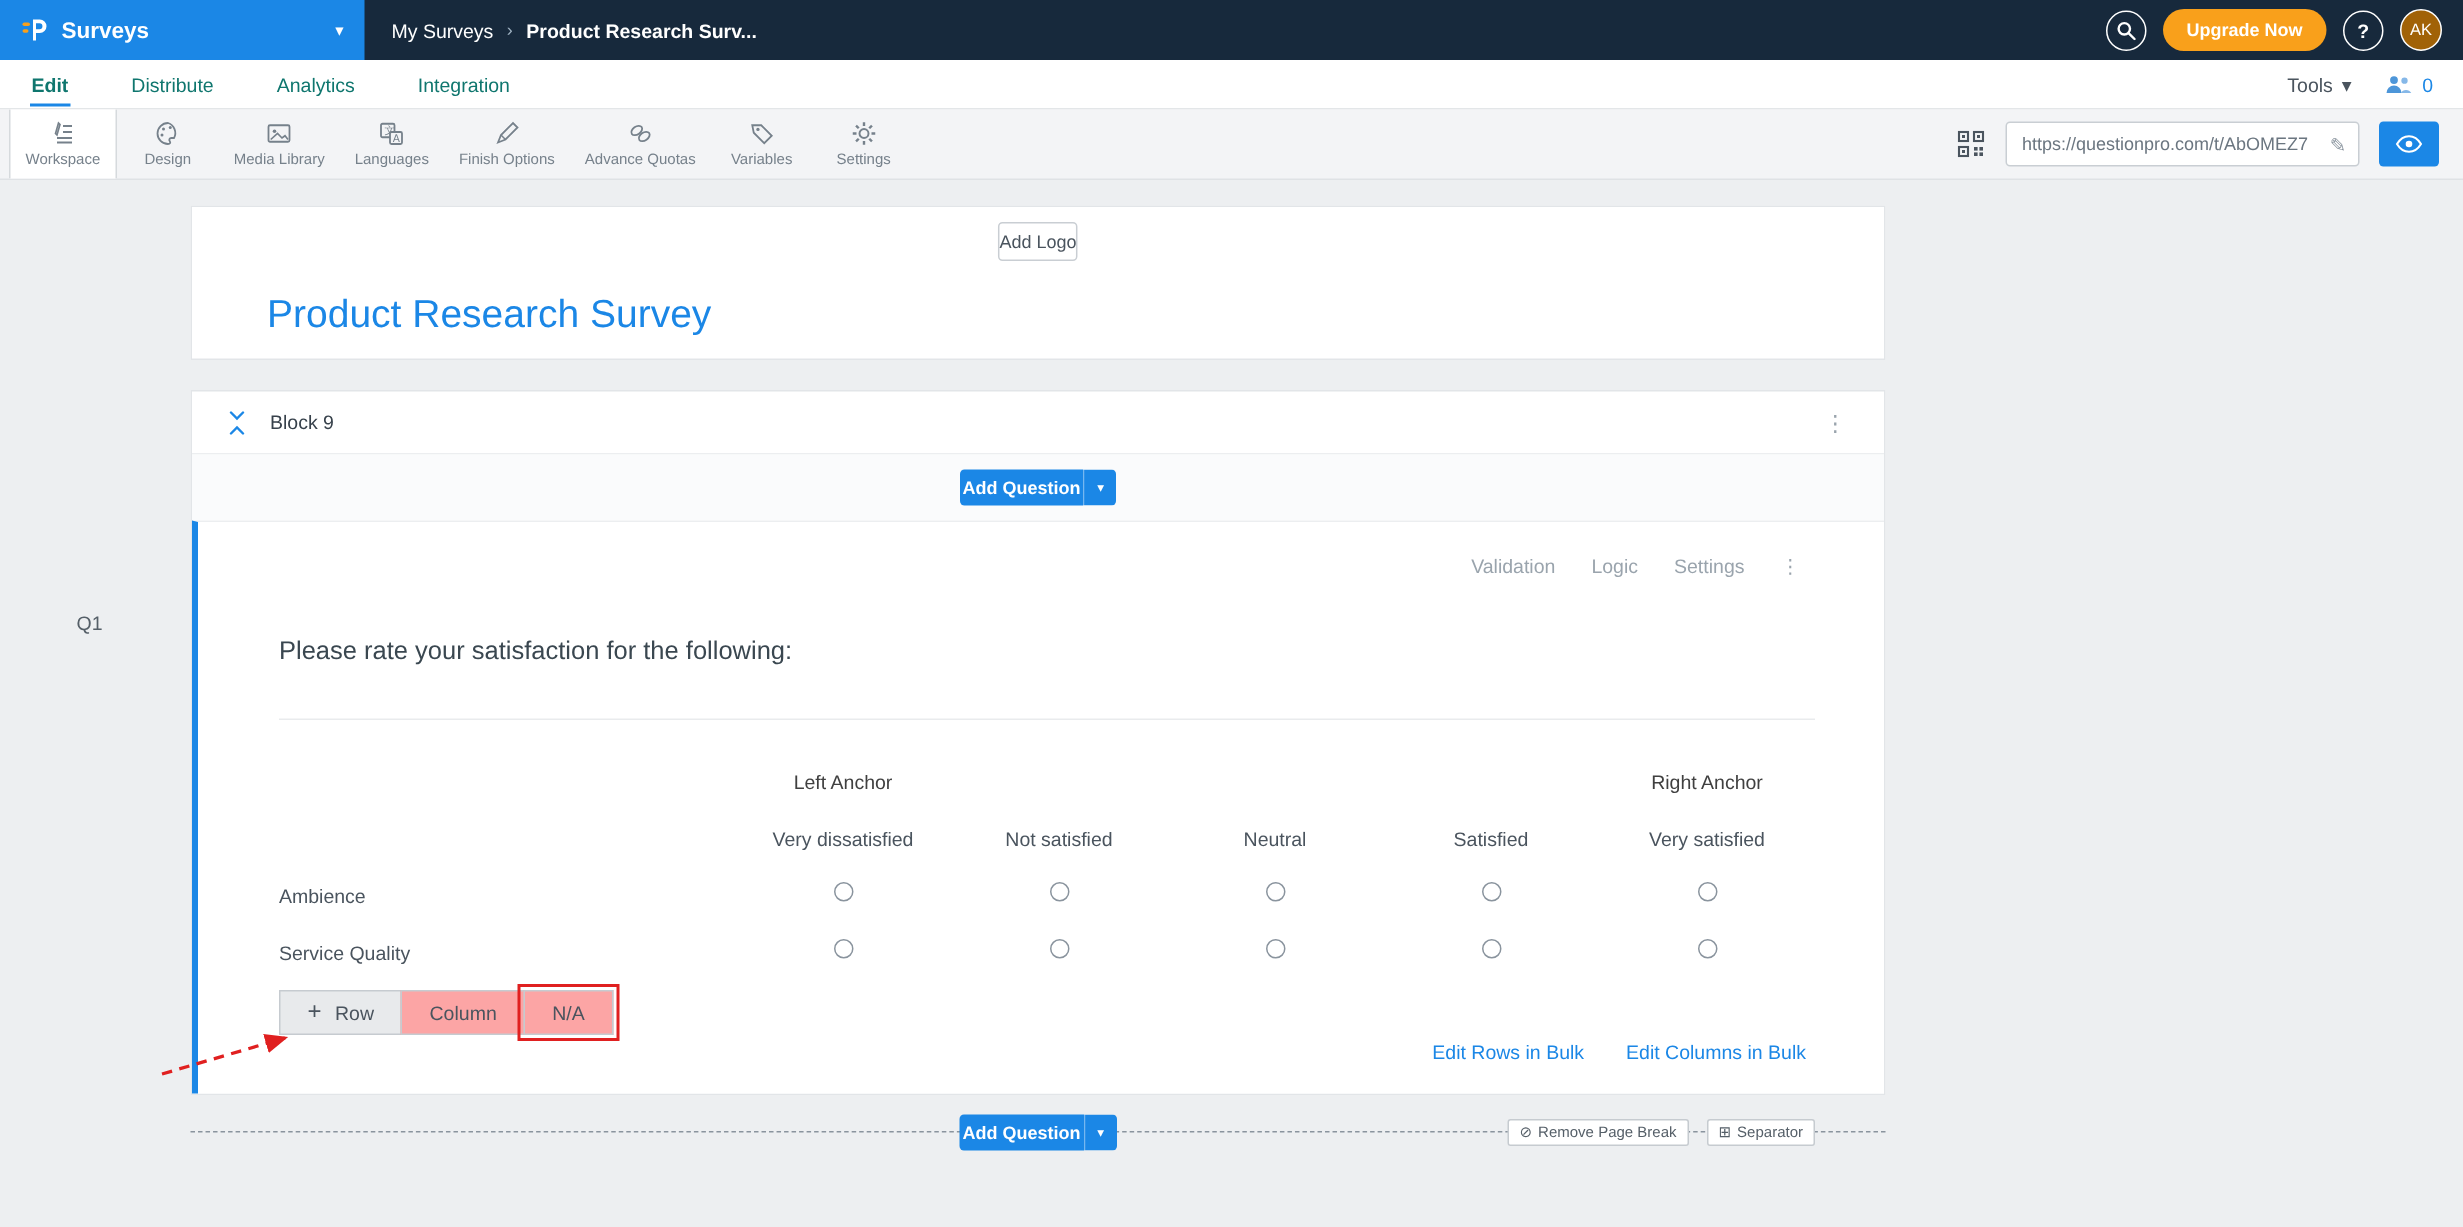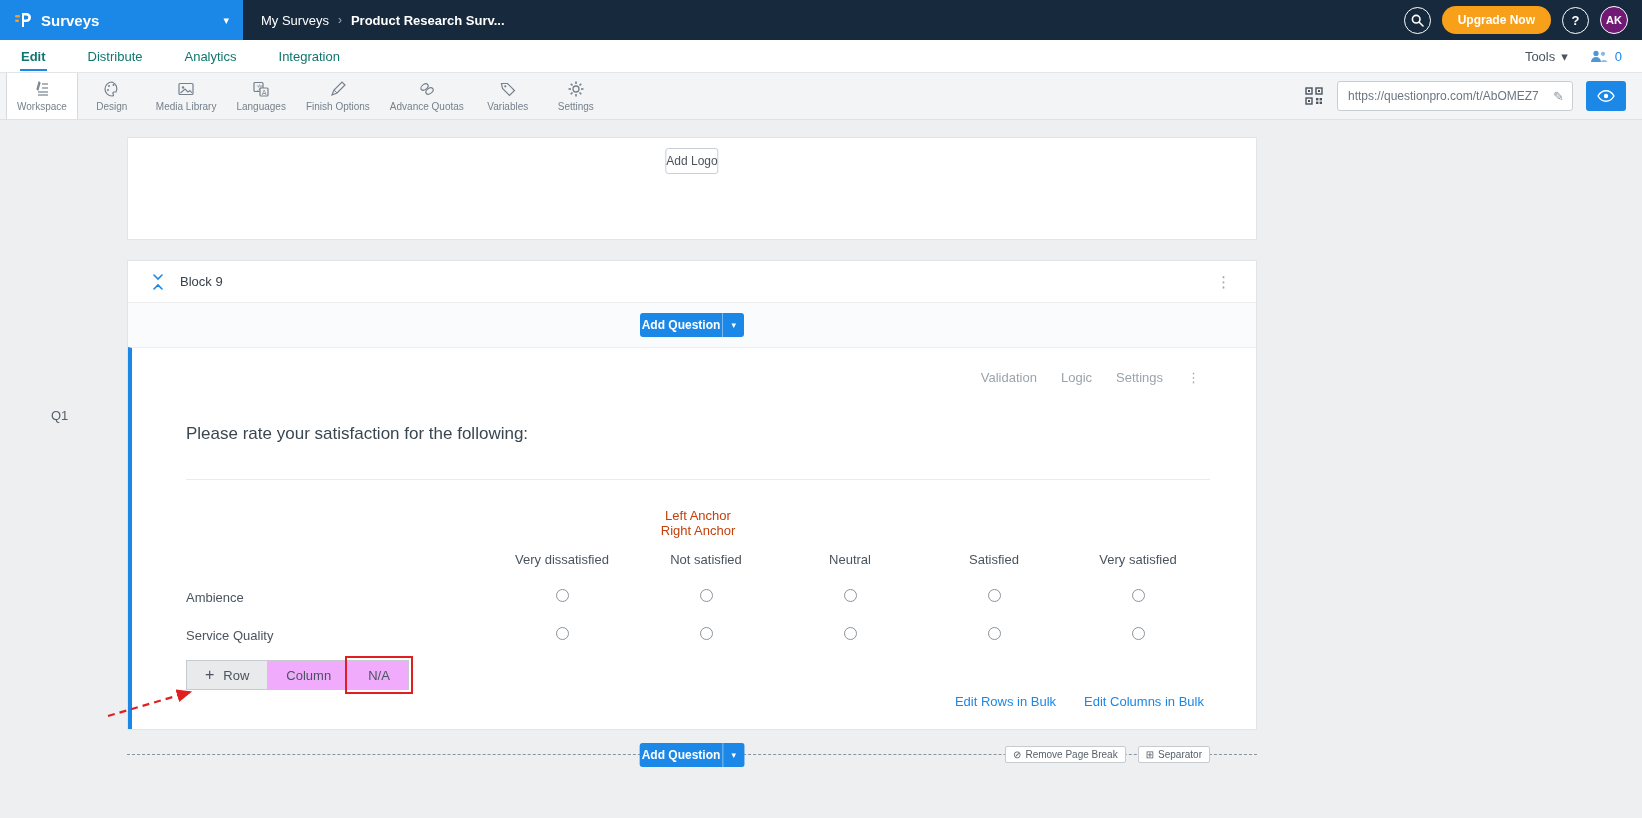--- a/index.html
+++ b/index.html
@@ -18,21 +18,21 @@
   .breadcrumb { margin-left:18px; display:flex; align-items:center; gap:9px; color:#fff; font-size:13px; }
   .bc-sep { color:#9fb2c2; font-size:12px; }
   .bc-current { font-weight:bold; }
   .topbar-right { margin-left:auto; display:flex; align-items:center; gap:11px; padding-right:14px; }
   .circle-btn { width:27px; height:27px; border:1.6px solid #fff; border-radius:50%;
                 display:flex; align-items:center; justify-content:center; color:#fff;
                 font-size:13px; font-weight:bold; cursor:pointer; }
   .upgrade-btn { background:#f9a01b; color:#fff; font-size:12px; font-weight:bold;
                  border:none; border-radius:14px; padding:7px 16px; cursor:pointer; }
   .avatar { width:28px; height:28px; border:1.6px solid #fff; border-radius:50%;
-            background:#701a75; color:#fff; font-size:11px; font-weight:bold;
+            background:#a16207; color:#fff; font-size:11px; font-weight:normal;
             display:flex; align-items:center; justify-content:center; cursor:pointer; }
   
   .navbar { height:33px; background:#fff; border-bottom:1px solid #e3e6e8;
             display:flex; align-items:center; padding:0 20px; }
   .nav-tab { color:#0f766e; font-size:13px; margin-right:40px; padding:8px 1px 5px;
              cursor:pointer; border-bottom:2px solid transparent; }
   .nav-tab.active { font-weight:bold; border-bottom-color:#1b87e6; }
   .nav-right { margin-left:auto; display:flex; align-items:center; gap:22px; }
   .tools-menu { color:#4a545e; font-size:13px; display:flex; align-items:center; gap:6px; cursor:pointer; }
   .collab { display:flex; align-items:center; gap:7px; color:#1b87e6; font-size:13px; cursor:pointer; }
@@ -78,29 +78,29 @@
   .question { position:relative; background:#fff; border-left:4px solid #1b87e6;
               border-top:1px solid #eceef0; height:382px; }
   .q-id { position:absolute; left:-81px; top:60px; color:#555f68; font-size:13px; }
   .q-toplinks { position:absolute; top:22px; right:56px; display:flex; align-items:center; gap:24px;
                 color:#9aa4ad; font-size:13px; }
   .q-toplinks span { cursor:pointer; }
   .q-text { position:absolute; left:54px; top:76px; font-size:17px; color:#3a4750; }
   .q-divider { position:absolute; left:54px; right:46px; top:131px; border-top:1px solid #e9ebed; }
   .matrix { position:absolute; left:54px; top:160px; width:1024px; }
   .m-row { display:flex; align-items:center; }
-  .m-anchors { height:26px; margin-bottom:6px; color:#c2410c; font-size:13px;flex-direction:column; }
+  .m-anchors { height:26px; margin-bottom:6px; color:#404040; font-size:13px; }
   .m-header { height:38px; color:#4a545e; font-size:13px; }
   .m-data { height:38px; }
   .m-label { width:304px; font-size:13px; color:#4a545e; }
   .m-col { width:144px; text-align:center; }
   .radio { display:inline-block; width:13px; height:13px; border:1px solid #8a949e;
            border-radius:50%; background:#fff; cursor:pointer; }
   .btn-group { position:absolute; left:54px; top:312px; display:flex; }
-  .mbtn { height:30px; border:1px solid #c6cbd0; background:#f0abfc; color:#4a545e; font-size:13px;
+  .mbtn { height:30px; border:1px solid #c6cbd0; background:#fca5a5; color:#4a545e; font-size:13px;
           display:flex; align-items:center; padding:0 18px; cursor:pointer;
           font-family:"Liberation Sans", sans-serif; }
   .mbtn + .mbtn { margin-left:-1px; }
   .mbtn-row { background:#e8eaec; gap:9px; }
   .mbtn-row .plus { font-size:16px; color:#4a545e; }
   .mbtn-na { outline:2px solid #e02020; outline-offset:2px; }
   .bulk-links { position:absolute; right:52px; top:346px; display:flex; gap:28px;
                 color:#1b87e6; font-size:13px; }
   .bulk-links span { cursor:pointer; }
   
@@ -270,20 +270,21 @@
         <circle cx="9" cy="6" r="2.2" fill="#fff"></circle>
       </svg>
     </button>
   </div>
 </div>
 
 <div class="content">
 
   <div class="survey-card">
     <button class="add-logo">Add Logo</button>
+    <div class="survey-title">Product Research Survey</div>
   </div>
 
   <div class="block">
     <div class="block-header">
       <span class="collapse-icon">
         <svg width="12" height="16" viewBox="0 0 12 16">
           <path d="M2 1 L6 5 L10 1" fill="none" stroke="#1b87e6" stroke-width="1.6" stroke-linecap="round"></path>
           <path d="M2 15 L6 11 L10 15" fill="none" stroke="#1b87e6" stroke-width="1.6" stroke-linecap="round"></path>
         </svg>
       </span>

